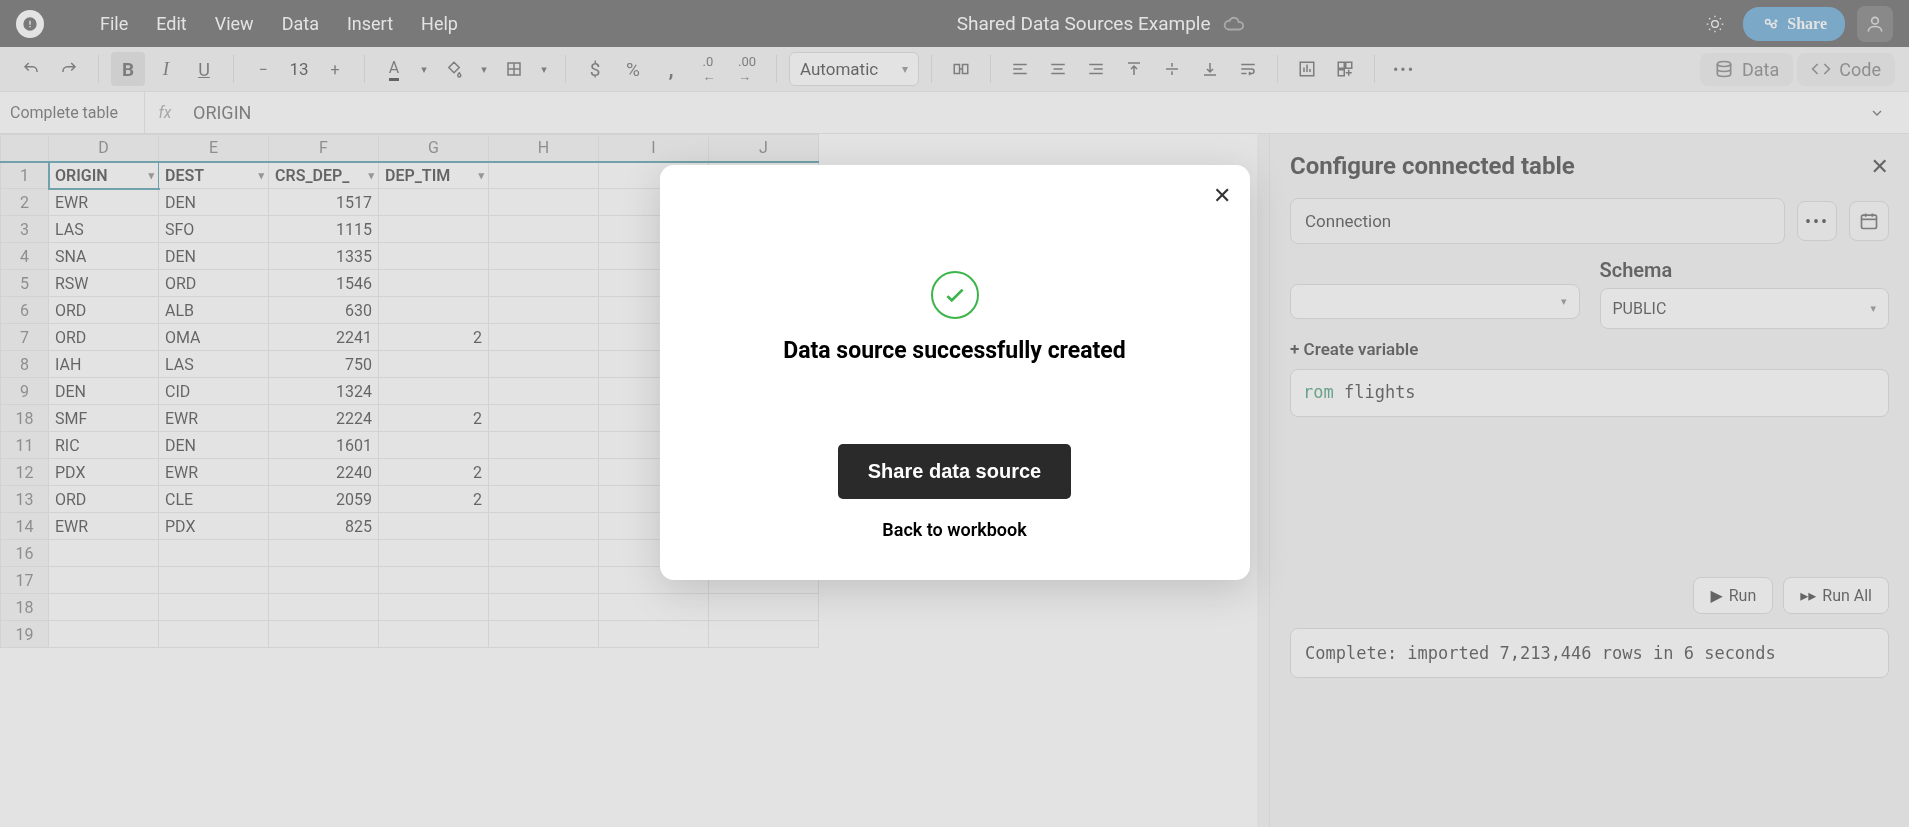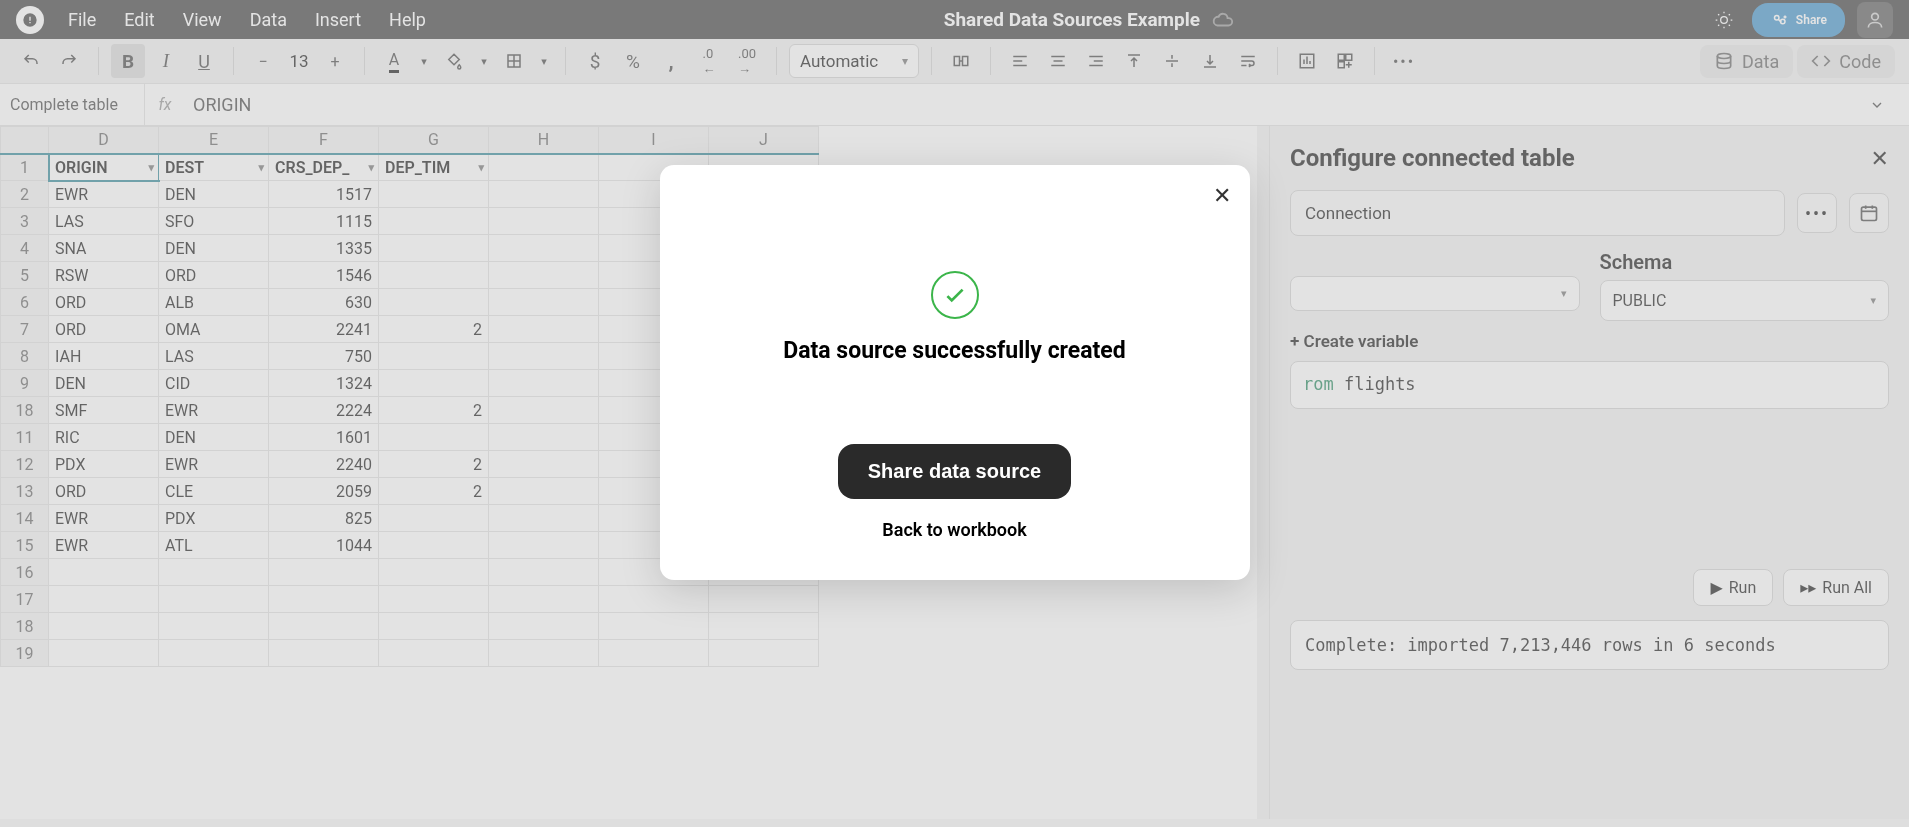--- a/index.html
+++ b/index.html
@@ -1,28 +1,28 @@
 <!DOCTYPE html>
 <html><head>
 <meta charset="utf-8">
 <style>
 * { box-sizing: border-box; margin: 0; padding: 0; }
 body { font-family: -apple-system, BlinkMacSystemFont, "Segoe UI", Roboto, sans-serif; background: #f5f5f5; overflow: hidden; width: 1909px; height: 827px; position: relative; }
 
 
-.menubar { background: #2a2a2a; height: 39px; display: flex; align-items: center; padding: 8px 16px; color: #fff; }
+.menubar { background: #2a2a2a; height: 47px; display: flex; align-items: center; padding: 8px 16px; color: #fff; gap: 32px; }
 .menubar .logo { width: 28px; height: 28px; background: #fff; border-radius: 50%; margin-right: 24px; display:flex; align-items:center; justify-content:center; }
 .menubar .logo svg { width: 16px; height: 16px; }
 .menubar .menu-items { display: flex; gap: 28px; }
 .menubar .menu-item { font-size: 18px; cursor: pointer; }
 .menubar .title-wrap { flex: 1; display: flex; justify-content: center; align-items: center; gap: 12px;}
-.menubar .title { font-size: 19px; font-weight: 700; margin-left: 44px; }
+.menubar .title { font-size: 19px; font-weight: 400; margin-left: 44px; }
 .menubar .right { display: flex; align-items: center; gap: 12px; }
 .menubar .icon-btn { width: 32px; height: 32px; display:flex;align-items:center;justify-content:center; cursor:pointer; border-radius:6px; }
-.menubar .share-btn { background: #2f89c5; padding: 8px 18px; border-radius: 16px; display:flex; align-items:center; gap:8px; font-size:12px; font-weight:600; cursor:pointer; }
+.menubar .share-btn { background: #2f89c5; padding: 8px 18px; border-radius: 16px; display:flex; align-items:center; gap:8px; font-size:16px; font-weight:600; cursor:pointer;font-family:Liberation Serif, serif; }
 .menubar .user-btn { background: #4a4a4a; width:36px;height:36px;border-radius:8px;display:flex;align-items:center;justify-content:center;cursor:pointer; }
 
 
 .toolbar { background: #efefef; height: 45px; display: flex; align-items: center; padding: 0 14px; gap: 4px; border-bottom: 1px solid #ddd; }
 .toolbar .tbtn { width: 34px; height: 34px; display:flex;align-items:center;justify-content:center; cursor:pointer; border-radius:4px; font-size:16px; color:#333; }
 .toolbar .tbtn.active { background:#d4d4d4; }
 .toolbar .sep { width:1px; height:28px; background:#ccc; margin:0 8px; }
 .toolbar .fontsize { width:30px; text-align:center; font-size:17px; }
 .toolbar .format-select { border:1px solid #ccc; padding:6px 30px 6px 10px; border-radius:6px; font-size:17px; background:#fff; position:relative; cursor:pointer; display:flex; align-items:center; width:130px;}
 .toolbar .format-select::after { content:"▾"; position:absolute; right:10px; font-size:12px; color:#666;}
@@ -69,21 +69,21 @@
 .side-panel .run-row { display:flex; justify-content:flex-end; gap:10px; margin-top:160px;}
 .side-panel .run-btn { border:1px solid #ccc; background:#fff; border-radius:8px; padding:8px 16px; font-size:16px; cursor:pointer; display:flex; align-items:center; gap:6px;}
 .side-panel .status { font-family: ui-monospace, Menlo, monospace; font-size:17px; background:#fff; border:1px solid #ccc; border-radius:8px; padding:14px; margin-top:14px;}
 
 
 .overlay { position:absolute; inset:0; background:rgba(200,200,200,0.5); display:flex; align-items:flex-start; justify-content:center; padding-top:165px; }
 .modal { width:590px; background:#fff; border-radius:14px; padding:46px 40px 40px; position:relative; box-shadow:0 10px 40px rgba(0,0,0,0.15); text-align:center;}
 .modal .m-close { position:absolute; top:18px; right:18px; cursor:pointer; font-size:22px; color:#333;}
 .modal .check-circle { width:48px; height:48px; border:2.5px solid #3bb54a; border-radius:50%; margin:60px auto 18px; display:flex; align-items:center; justify-content:center; color:#3bb54a;}
 .modal .m-title { font-size:23px; font-weight:700; margin-bottom:80px;}
-.modal .m-primary { background:#2a2a2a; color:#fff; border:none; padding:16px 30px; border-radius:16px; font-size:20px; font-weight:700; cursor:pointer; }
+.modal .m-primary { background:#2a2a2a; color:#fff; border:none; padding:16px 30px; border-radius:5px; font-size:20px; font-weight:700; cursor:pointer; }
 .modal .m-secondary { margin-top:20px; font-size:18px; font-weight:600; cursor:pointer;}
 
 svg { display:block; }
 </style>
 </head>
 <body>
 
 <div class="menubar">
   <div class="logo">
     <svg viewBox="0 0 24 24" fill="#2a2a2a">
@@ -429,30 +429,20 @@
             <td class="num">2</td>
             <td></td>
             <td></td>
             <td></td>
           </tr>
           <tr>
             <td class="rowhdr">14</td>
             <td>EWR</td>
             <td>PDX</td>
             <td class="num">825</td>
-            <td class="num"></td>
-            <td></td>
-            <td></td>
-            <td></td>
-          </tr>
-          <tr>
-            <td class="rowhdr">15</td>
-            <td>EWR</td>
-            <td>ATL</td>
-            <td class="num">1044</td>
             <td class="num"></td>
             <td></td>
             <td></td>
             <td></td>
           </tr>
           <tr>
             <td class="rowhdr">16</td>
             <td></td>
             <td></td>
             <td></td>

